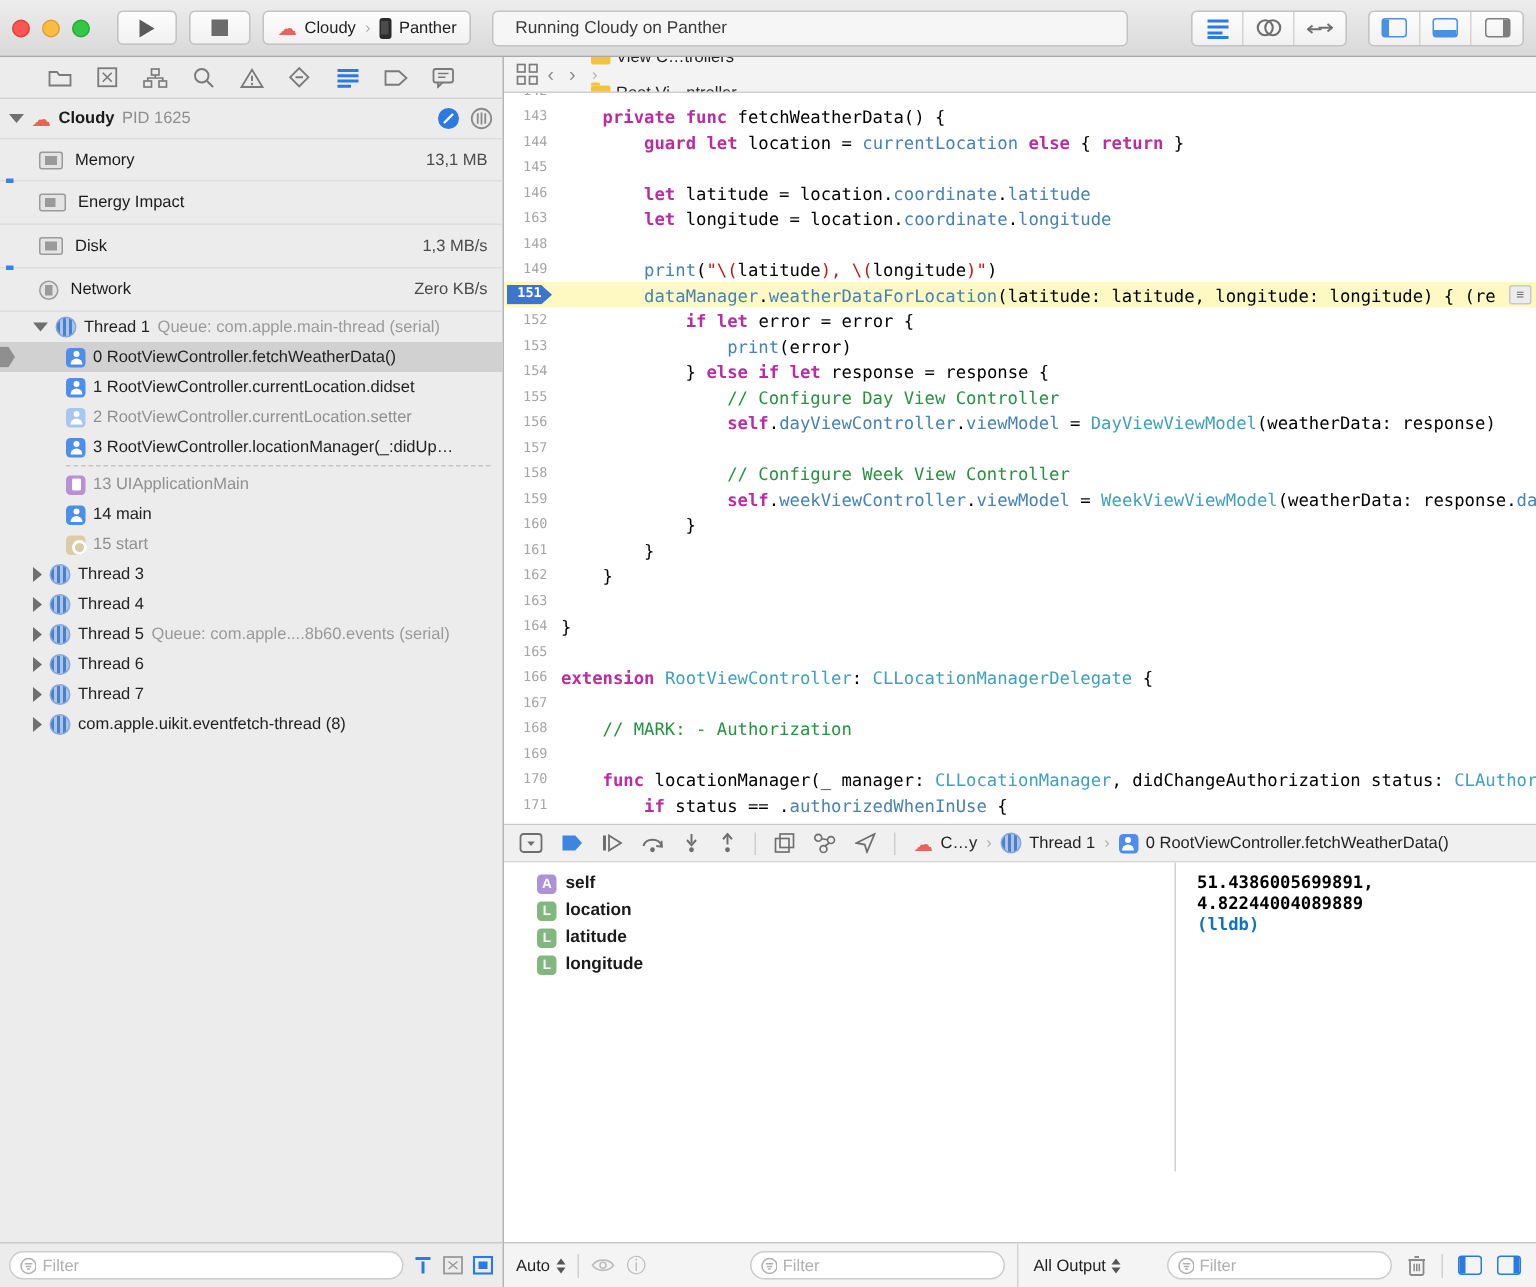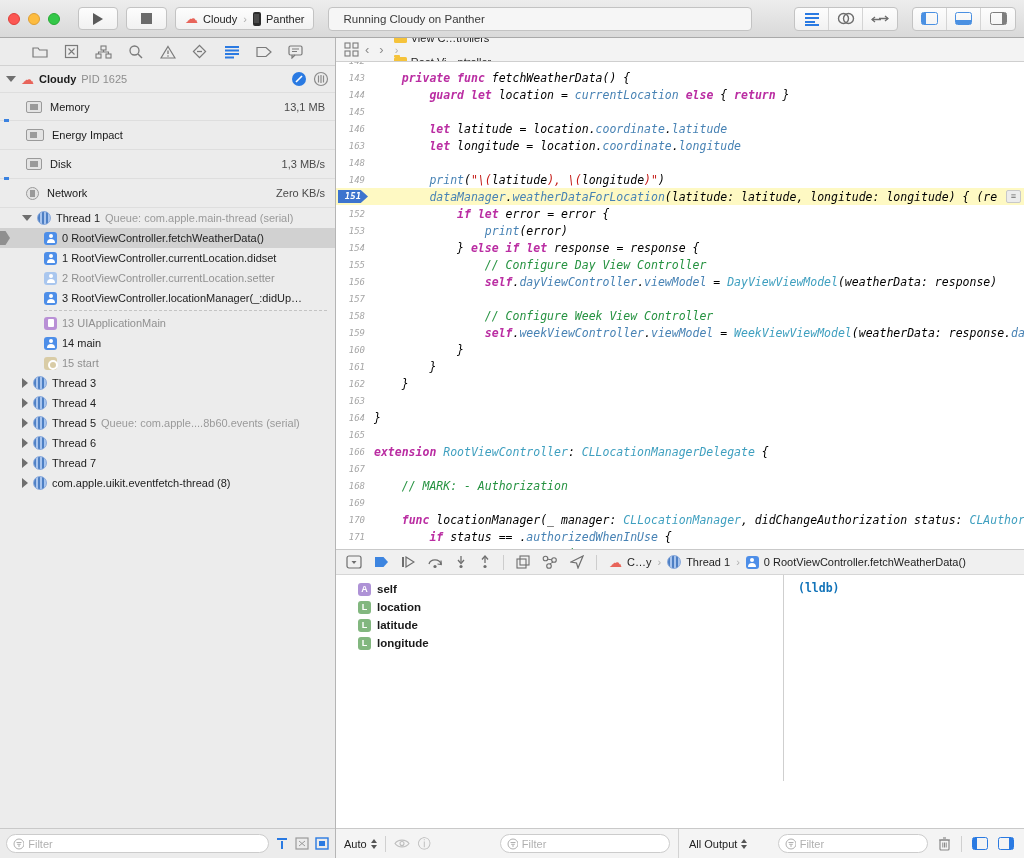--- a/index.html
+++ b/index.html
@@ -97,21 +97,21 @@
   
   .editor-col { flex:1; display:flex; flex-direction:column; min-width:0; }
   .jumpbar { height:24px; background:#F3F3F3; border-bottom:1px solid #CFCFCF; display:flex; align-items:center;
     padding:0 8px; gap:6px; flex:none; white-space:nowrap; overflow:hidden; }
   .jb-nav { color:#8B8B8B; font-size:13px; display:flex; gap:10px; margin-right:4px; }
   .jb-item { display:flex; align-items:center; gap:4px; }
   .folder-ic { width:13px; height:10px; background:#F5C33B; border-radius:1.5px; position:relative; }
   .folder-ic::before { content:''; position:absolute; top:-2px; left:0; width:6px; height:2px; background:#F5C33B; border-radius:1px 1px 0 0; }
 
   .code-area { flex:1; background:#FFF; overflow:hidden; position:relative; min-height:0; }
-  .code-scroll { margin-top:-10px;font-style:italic; }
+  .code-scroll { margin-top:-10px; }
   .cl { height:17px; display:flex; align-items:center; position:relative; }
   .cl .ln { width:38px; flex:none; text-align:right; padding-right:9px; color:#A5A5A5;
     font-family:"DejaVu Sans Mono",monospace; font-size:9px; }
   .cl .lt { font-family:"DejaVu Sans Mono",monospace; font-size:11.5px; white-space:pre; color:#000; }
   .cl.cur { background:#fef9c3; }
   .bp { display:inline-block; width:30px; height:13px; background:#3D74CE; color:#FFF; font-size:9px; font-weight:bold;
     text-align:center; line-height:13px; clip-path:polygon(0 0,76% 0,100% 50%,76% 100%,0 100%);
     font-family:"DejaVu Sans Mono",monospace; margin-left:2px; }
   .cl .hamb { position:absolute; right:3px; top:2px; width:15px; height:13px; background:#ECECEC; border:1px solid #C8C8C8;
     border-radius:2px; color:#6A6A6A; font-size:9px; line-height:11px; text-align:center; }
@@ -643,20 +643,21 @@
                 <span class="var-badge L">L</span>
                 <span class="var-name">latitude</span>
               </div>
               <div class="var-row">
                 <span class="var-badge L">L</span>
                 <span class="var-name">longitude</span>
               </div>
             </div>
         </div>
         <div class="console-pane">
+          <div class="console-out">51.4386005699891, 4.82244004089889</div>
           <div class="lldb">(lldb)</div>
         </div>
       </div>
 
       <div class="debug-footer">
         <div class="vars-footer">
           <span class="scope-sel">
             <span>Auto</span>
             <span class="updown">
                 <i class="u"></i>

